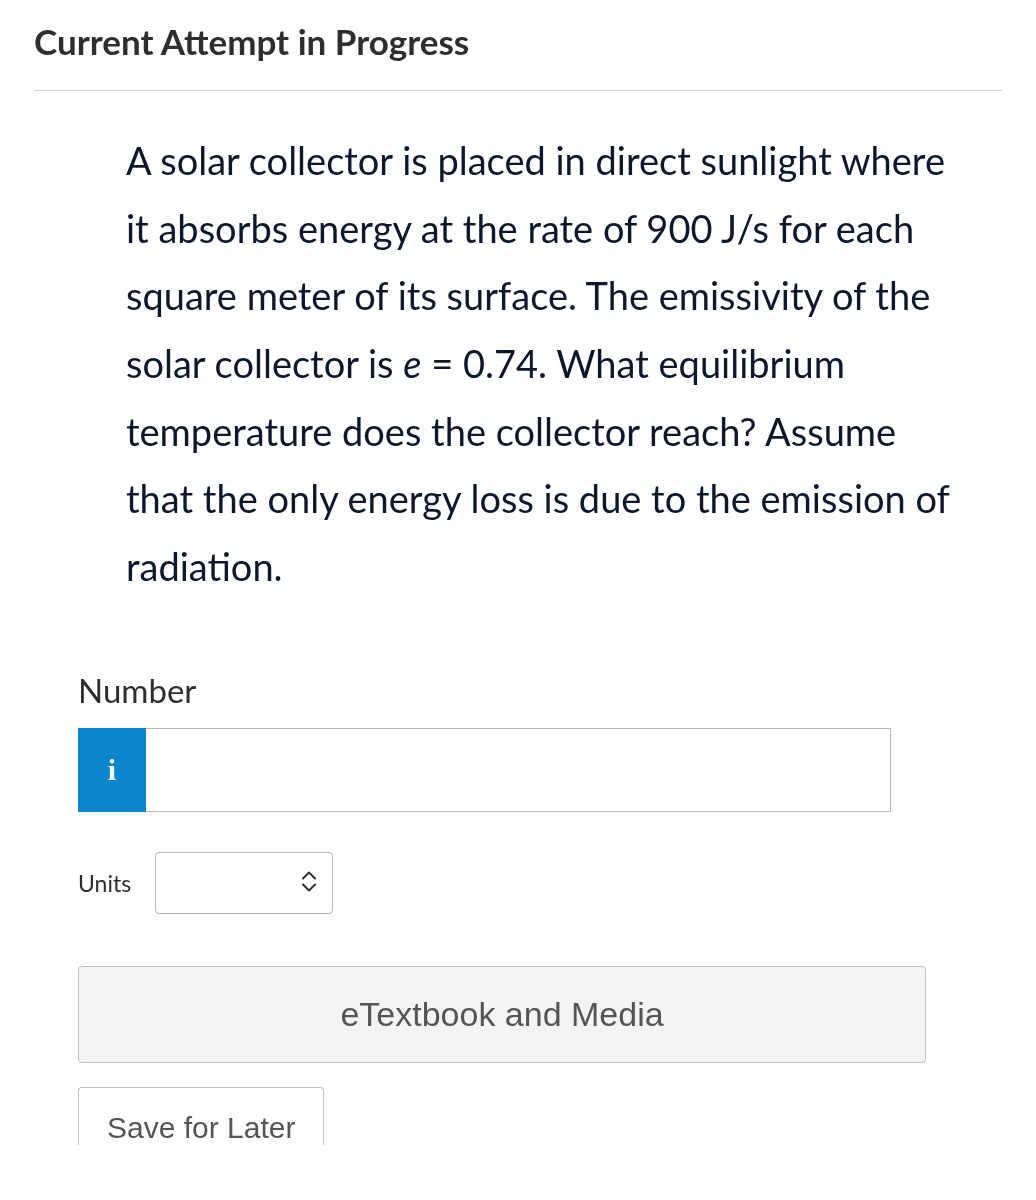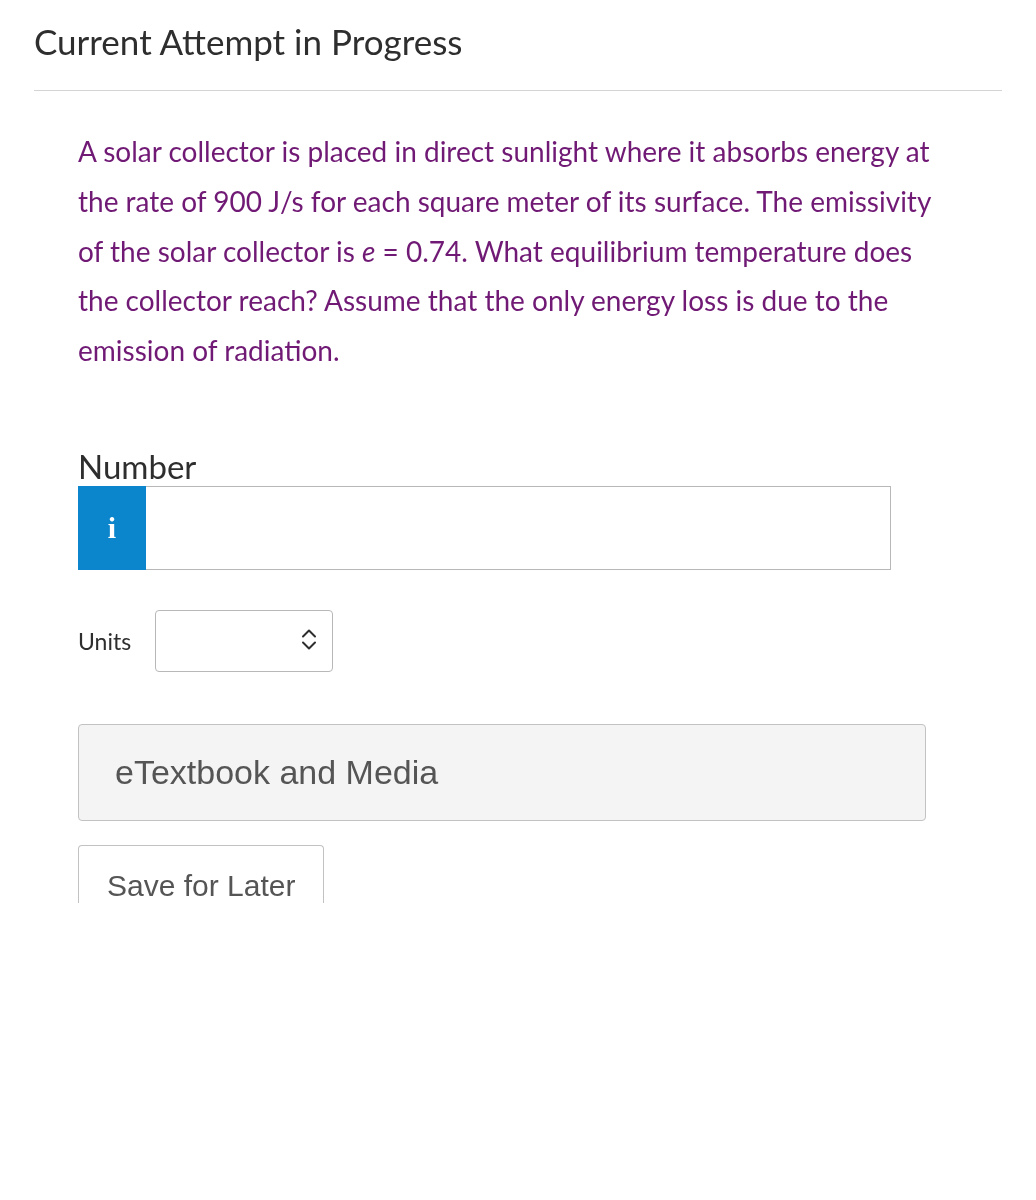--- a/index.html
+++ b/index.html
@@ -12,42 +12,44 @@
       background: #ffffff;
       color: #2e2e2e;
       width: 1036px;
       padding: 0;
     }
     .container {
       padding: 20px 34px 0 34px;
     }
     .heading {
       font-size: 35px;
-      font-weight: 400;
+      font-weight: 700;
       color: #2e2e2e;
       padding-bottom: 28px;
       border-bottom: 1px solid #d4d4d4;
       margin-bottom: 36px;
     }
     .content {
       padding-left: 44px;
       padding-right: 44px;
     }
     .question-text {
-      font-size: 28px;
+      font-size: 38px;
       line-height: 1.78;
-      color: #701a75;
+      color: #0f172a;
       margin-bottom: 70px;
+      margin-left: 48px;
     }
     .italic {
       font-style: italic;
     }
     .number-label {
       font-size: 33px;
       color: #2e2e2e;
+      margin-bottom: 18px;
     }
     .input-row {
       display: flex;
       align-items: stretch;
       margin-bottom: 40px;
     }
     .info-box {
       width: 68px;
       height: 84px;
       background: #0b85cb;
@@ -112,21 +114,21 @@
     .resource-button {
       display: block;
       width: 100%;
       max-width: 848px;
       padding: 28px 36px;
       font-size: 34px;
       color: #555555;
       background: #f4f4f4;
       border: 1px solid #c2c2c2;
       border-radius: 4px;
-      text-align: left;
+      text-align: center;
       cursor: pointer;
       margin-bottom: 24px;
     }
     .save-button {
       display: inline-block;
       padding: 22px 28px 0 28px;
       font-size: 30px;
       color: #555555;
       background: #ffffff;
       border: 1px solid #c2c2c2;

